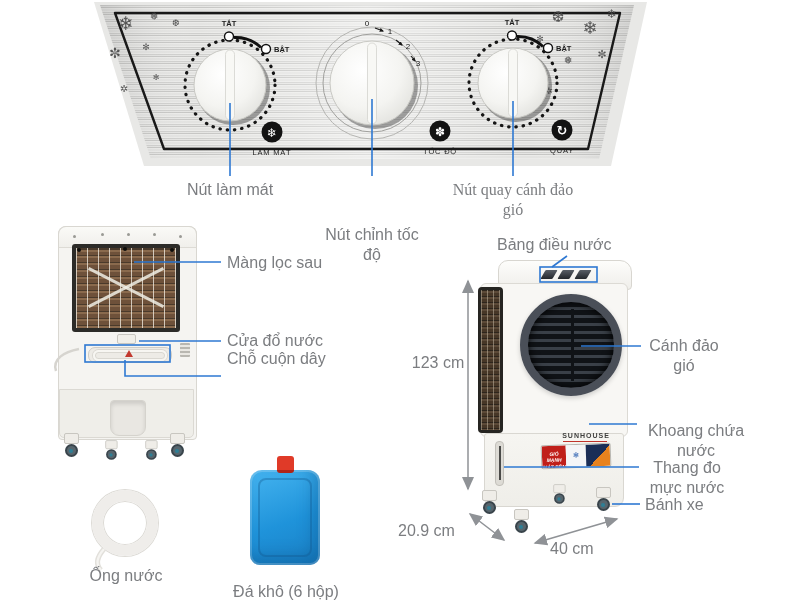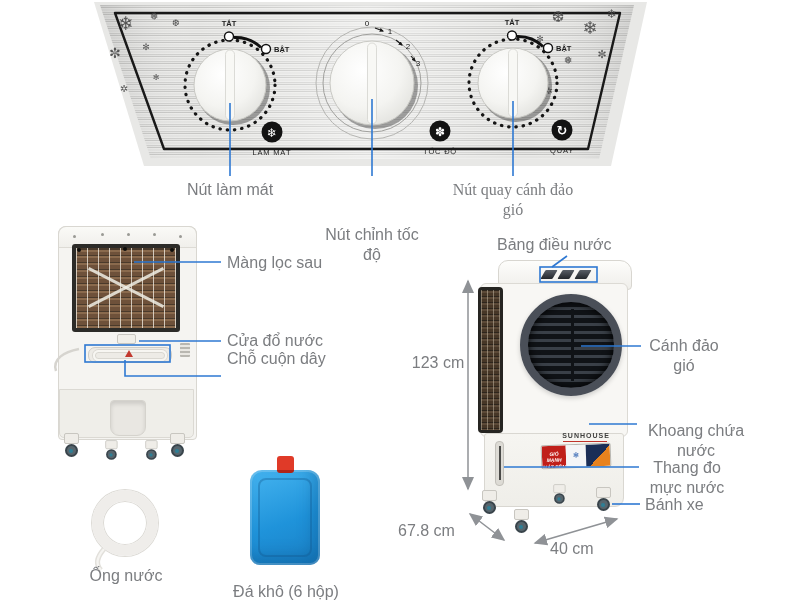--- a/index.html
+++ b/index.html
@@ -325,18 +325,18 @@
   <div class="lbl" style="left:227px;top:253px;">Màng lọc sau</div>
   <div class="lbl" style="left:227px;top:349px;">Chỗ cuộn dây</div>
 
   <div class="lbl" style="left:497px;top:235px;">Bảng điều nước</div>
   <div class="lbl center" style="left:643px;top:336px;width:82px;">Cánh đảo gió</div>
   <div class="lbl center" style="left:641px;top:458px;width:92px;">Thang đo mực nước</div>
   <div class="lbl center" style="left:640px;top:421px;width:112px;">Khoang chứa nước</div>
   <div class="lbl" style="left:645px;top:495px;">Bánh xe</div>
 
   <div class="lbl right" style="left:400px;top:353px;width:60px;">123 cm</div>
-  <div class="lbl" style="left:398px;top:521px;">67.8 cm</div>
+  <div class="lbl" style="left:398px;top:521px;">20.9 cm</div>
   <div class="lbl" style="left:550px;top:539px;">40 cm</div>
 
   <div class="lbl center" style="left:70px;top:566px;width:112px;">Ống nước</div>
   <div class="lbl center" style="left:210px;top:566px;width:152px;margin-top:16px;">Đá khô (6 hộp)</div>
 </div>
 
 </body></html>

